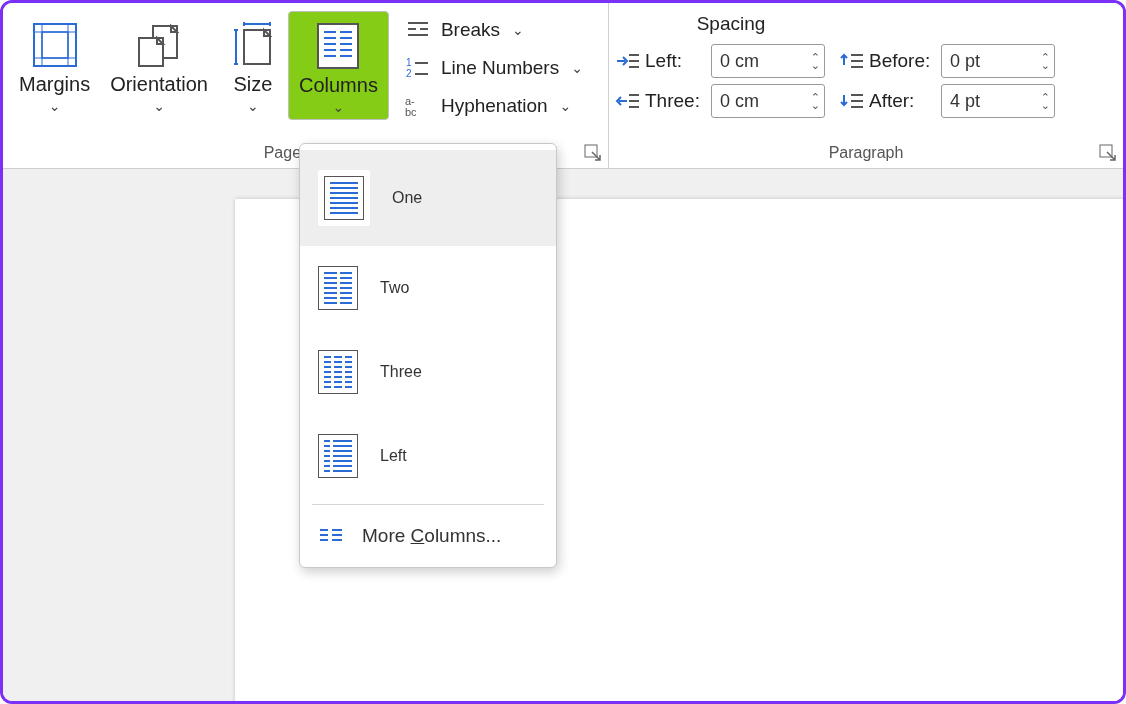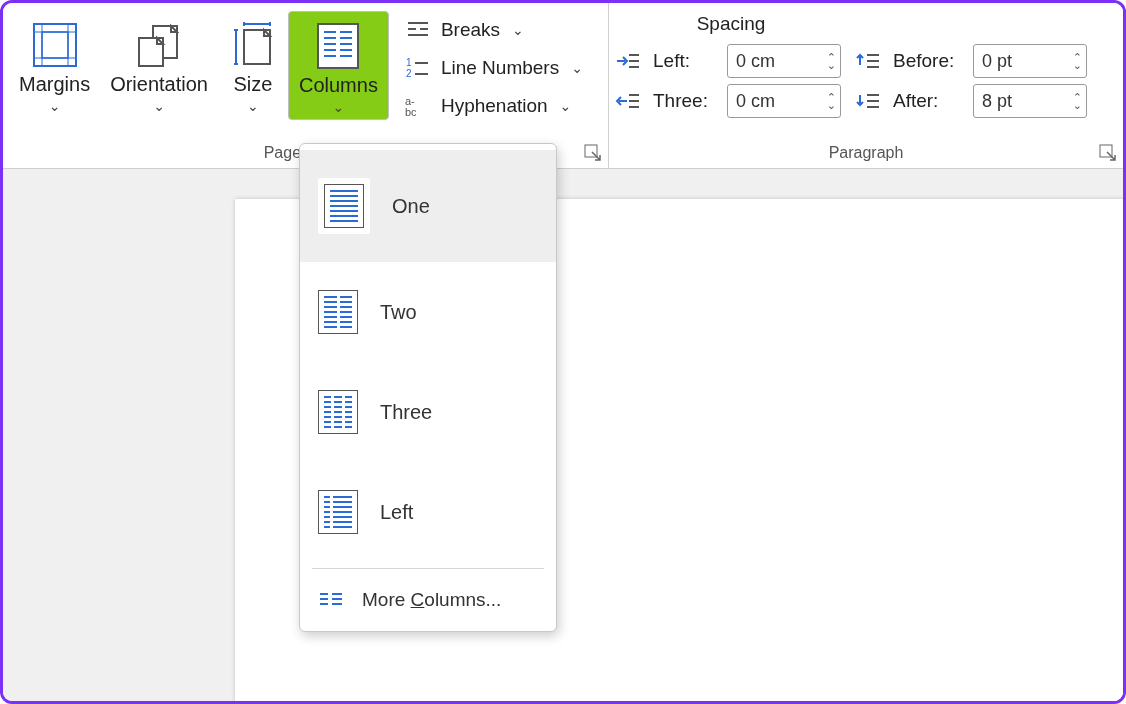--- a/index.html
+++ b/index.html
@@ -94,21 +94,21 @@
     display:flex; flex-direction:column;
   }
   .para-head {
     display:flex;
     font-size:19px;
     color:#222;
     padding: 2px 0 6px 0;
   }
   .para-head .hd { text-align:center; }
   .para-row { display:flex; align-items:center; gap:8px; padding:3px 0;}
-  .para-row .fld { display:flex; align-items:center; gap:12px; }
+  .para-row .fld { display:flex; align-items:center; gap:4px; }
   .para-label { font-size:19px; color:#222; width:62px;}
   .para-label2 { font-size:19px; color:#222; width:68px;}
   .spin {
     display:flex; align-items:center; justify-content:space-between;
     width:114px; height:34px;
     border:1px solid #9a9a9a; border-radius:3px;
     padding:0 4px 0 8px;
     background:#fff;
     font-size:18px;
     cursor:text;
@@ -139,22 +139,22 @@
     background:#fff;
     border:1px solid #c8c8c8;
     border-radius:6px;
     box-shadow: 2px 4px 12px rgba(0,0,0,0.2);
     padding:6px 0;
     z-index:10;
   }
   .dd-item {
     display:flex; align-items:center;
     gap:22px;
-    padding:28px 18px;
-    font-size:20px;
+    padding:20px 18px;
+    font-size:16px;
     cursor:pointer;
   }
   .dd-item.selected {
     background:#eeeeee;
   }
   .dd-item.selected .dd-icon-wrap{
     background:#fff;
     padding:6px;
     border-radius:2px;
   }
@@ -348,21 +348,21 @@
           <span>
               <svg width="26" height="20">
                 <path d="M5 4 L5 14 M2 11 L5 14 L8 11" fill="none" stroke="#2a6bd6" stroke-width="2"></path>
                 <line x1="12" y1="4" x2="24" y2="4" stroke="#555" stroke-width="2"></line>
                 <line x1="12" y1="10" x2="24" y2="10" stroke="#555" stroke-width="2"></line>
                 <line x1="12" y1="16" x2="24" y2="16" stroke="#555" stroke-width="2"></line>
               </svg>
             </span>
           <span class="para-label2">After:</span>
           <div class="spin">
-            <span>8 pt</span>
+            <span>4 pt</span>
             <span class="arrows">⌃<br>⌄</span>
           </div>
         </div>
       </div>
     </div>
     <div class="group-label">Paragraph</div>
     <div class="launcher">
       <svg width="18" height="18">
           <rect x="1" y="1" width="12" height="12" fill="none" stroke="#666"></rect>
           <path d="M8 8 L16 16 M11 16 L16 16 L16 11" fill="none" stroke="#666" stroke-width="1.5"></path>

